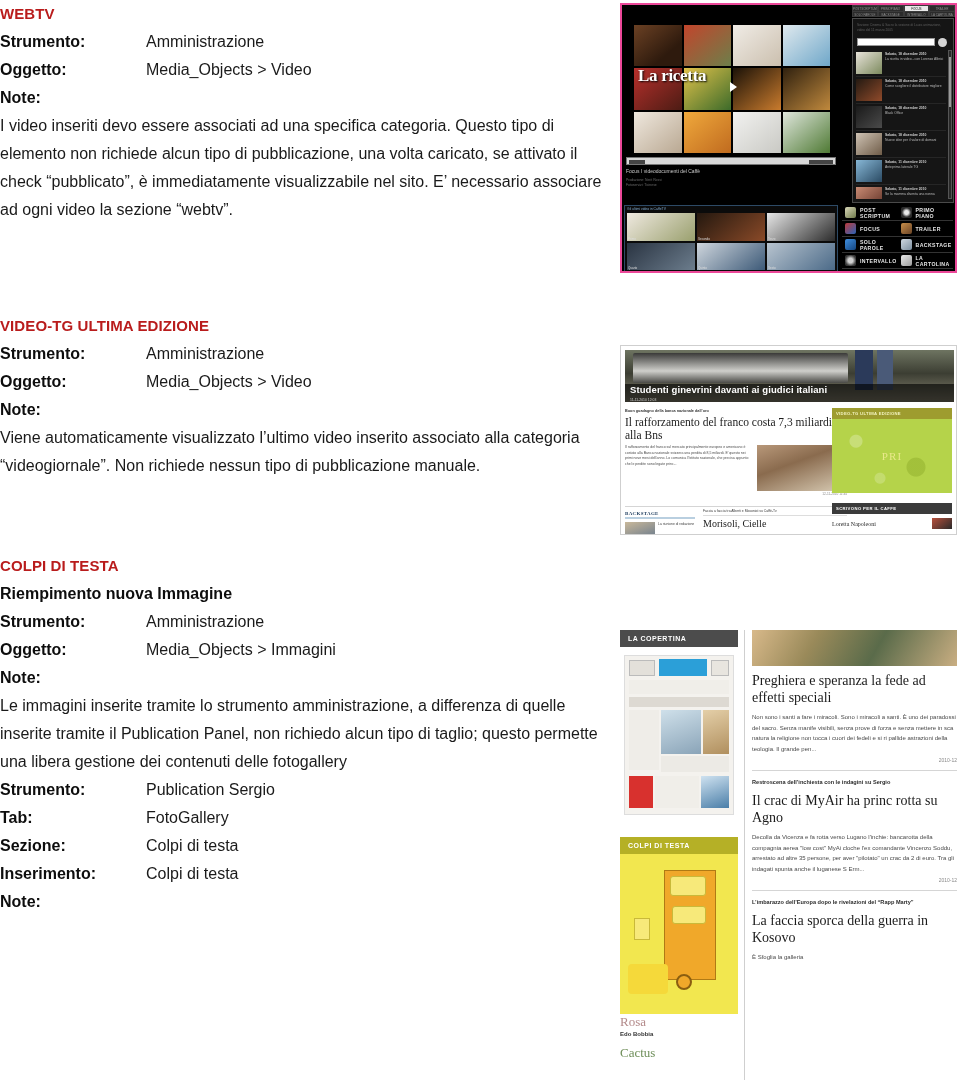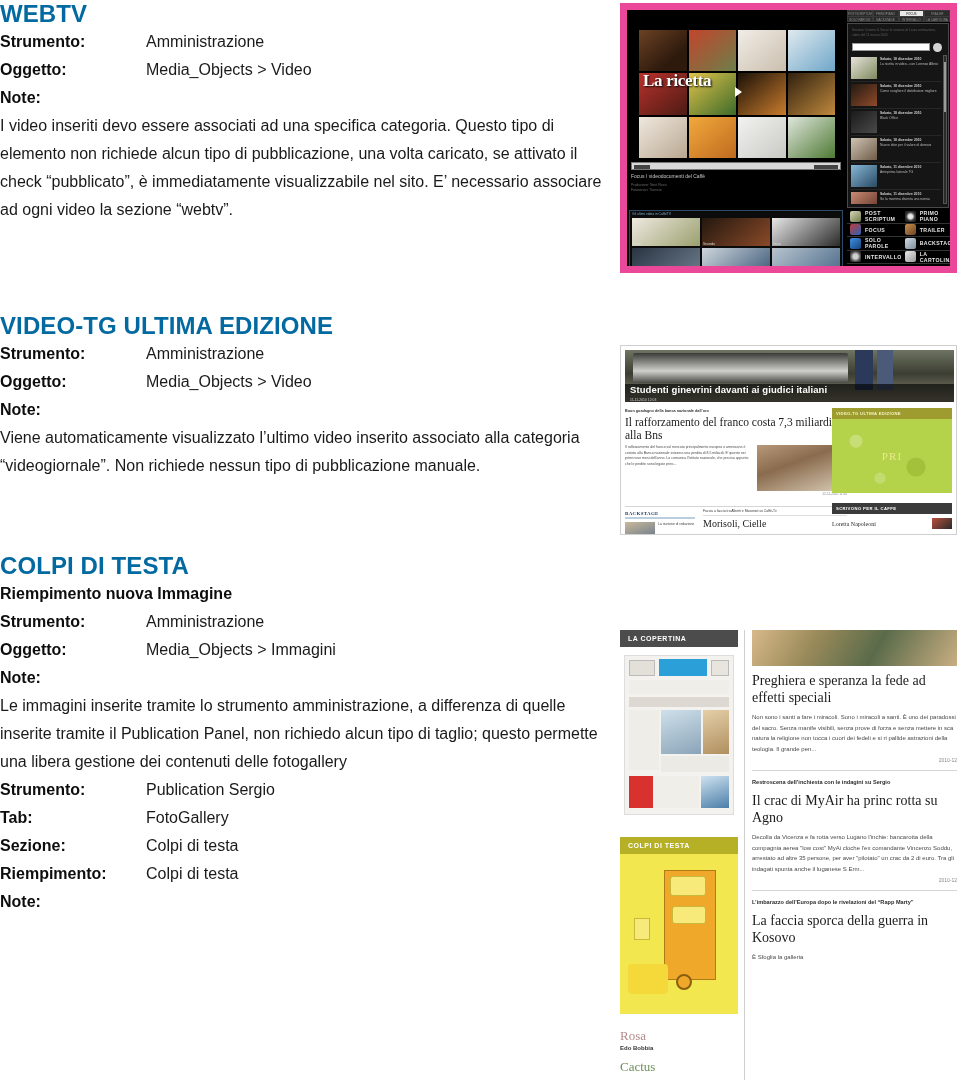--- a/index.html
+++ b/index.html
@@ -19,26 +19,26 @@
 
   
   .textcol {
     position: absolute;
     left: 0; top: 0;
     width: 612px;
   }
   .section { margin: 0; }
 
   h1.sect-title {
-    font-size: 24px;
+    font-size: 15px;
     font-weight: bold;
     letter-spacing: 0.1px;
     margin: 0;
     line-height: 28px;
-    color: #0369a1;
+    color: #b91c1c;
   }
   .sub-title {
     font-size: 16px;
     font-weight: bold;
     line-height: 28px;
     color: #0d0d0d;
   }
   .kv {
     display: flex;
     line-height: 28px;
@@ -71,21 +71,21 @@
   .shot {
     position: absolute;
     overflow: hidden;
     background: #000;
   }
 
   
   #shot-webtv {
     left: 620px; top: 3px; width: 337px; height: 270px;
     background: #000;
-    border: 7px solid #ec4899;
+    border: 2px solid #ec4899;
   }
   .wtv-tabs {
     position: absolute; right: 0; top: 0; width: 103px; height: 12px;
     display: flex; font-size: 3px; color: #8d8d8d;
   }
   .wtv-tabs > div {
     flex: 1; border: 1px solid #3a3a3a; text-align: center;
     line-height: 6px; background: #2b2b2b; overflow: hidden;
     white-space: nowrap;
   }
@@ -278,21 +278,21 @@
     position:relative; overflow:hidden;
   }
   .n3-colpi-hdr {
     margin-top:22px;
     background:#b5b026; color:#fff; font-size:7px; font-weight:bold;
     padding:5px 8px; letter-spacing:0.5px;
   }
   .n3-cartoon {
     margin:0 0 0 0; height:160px; background:#f2e74f; position:relative; overflow:hidden;
   }
-  .n3-rosa { font-family:"Liberation Serif", serif; font-size:13px; color:#b38a8a; margin-top:14px; }
+  .n3-rosa { font-family:"Liberation Serif", serif; font-size:13px; color:#b38a8a; }
   .n3-rosasub { font-size:6px; font-weight:bold; color:#333; margin-top:1px; }
   .n3-cactus { font-family:"Liberation Serif", serif; font-size:13px; color:#6f8f5a; margin-top:8px; }
 
   .n3-rightcol { position:absolute; left:132px; top:0px; width:205px; }
   .n3-artimg { width:100%; height:36px; }
   .n3-arthead {
     font-family:"Liberation Serif", serif; font-size:14px; line-height:17px;
     color:#1b1b1b; margin-top:6px;
   }
   .n3-artbody { font-size:6px; line-height:10.5px; color:#4a4a4a; margin-top:6px; }
@@ -361,21 +361,21 @@
       </div>
       <div class="kv">
         <span class="k">Tab:</span>
         <span class="v">FotoGallery</span>
       </div>
       <div class="kv">
         <span class="k">Sezione:</span>
         <span class="v">Colpi di testa</span>
       </div>
       <div class="kv">
-        <span class="k">Riempimento:</span>
+        <span class="k">Inserimento:</span>
         <span class="v">Colpi di testa</span>
       </div>
       <div class="note-label">Note:</div>
     </div>
 
   </div>
 
   <div class="shot" id="shot-webtv">
 
     <div class="wtv-tabs">

